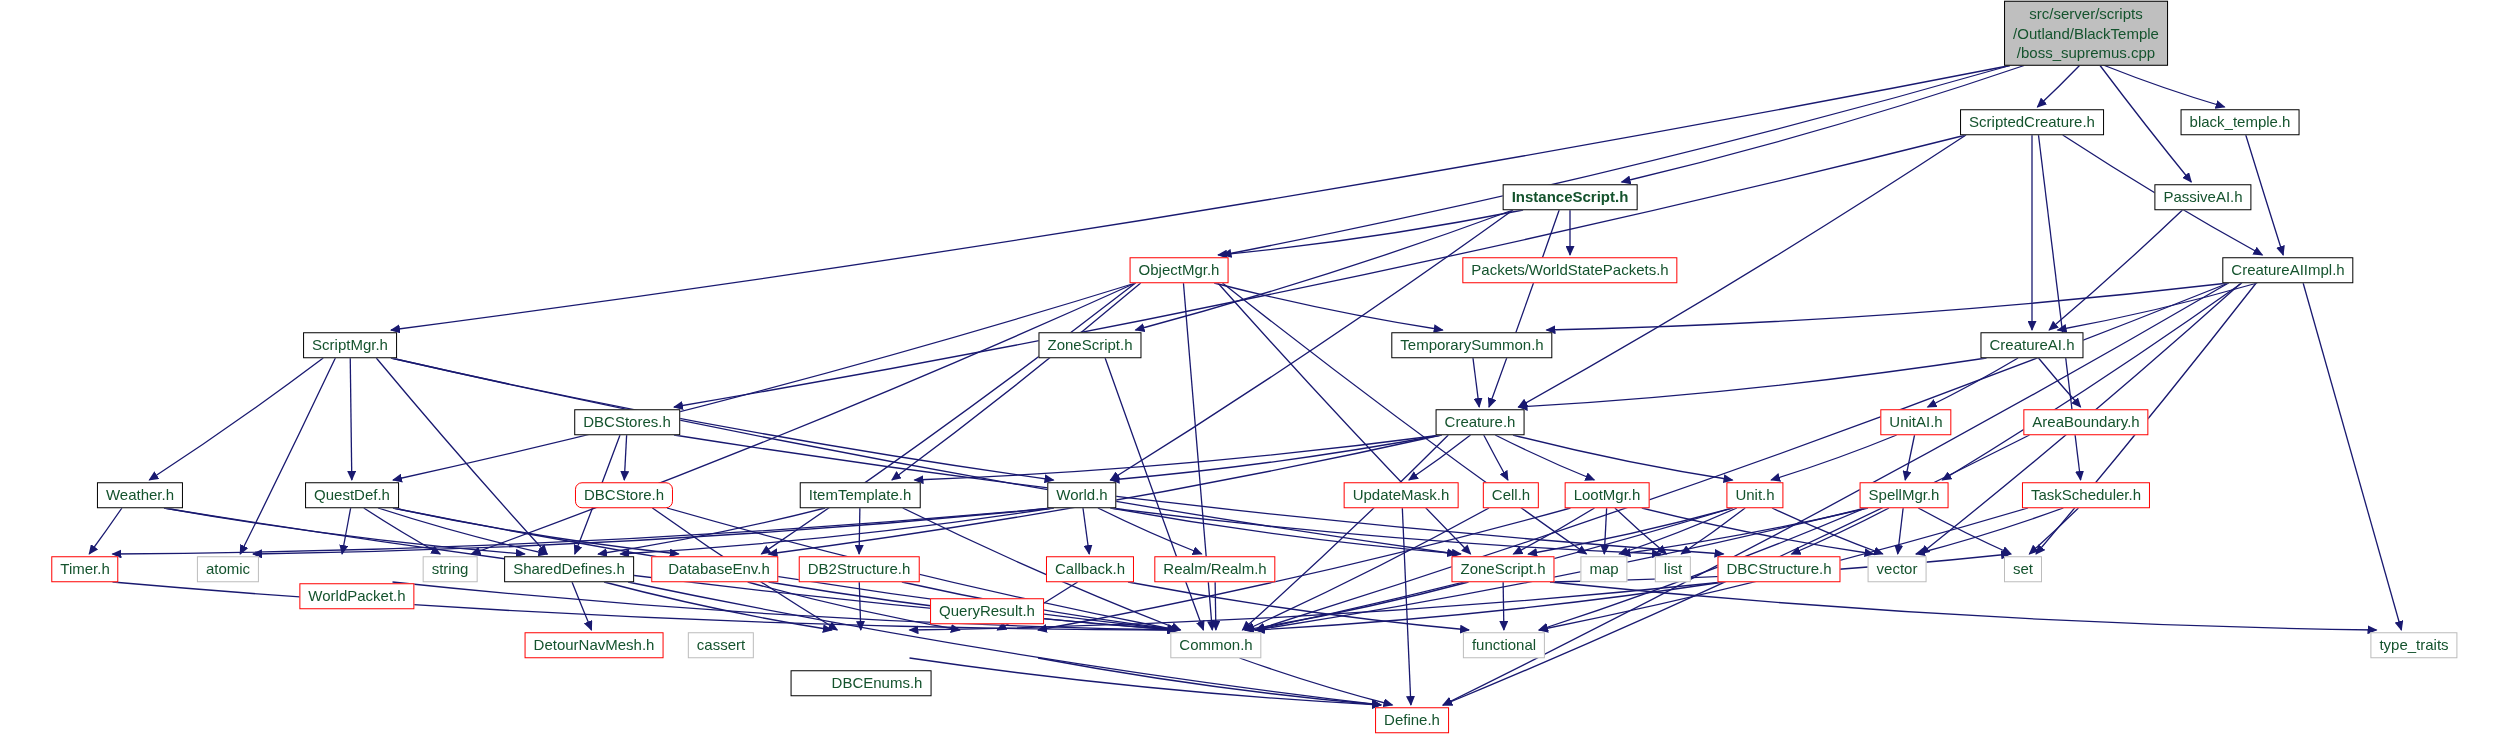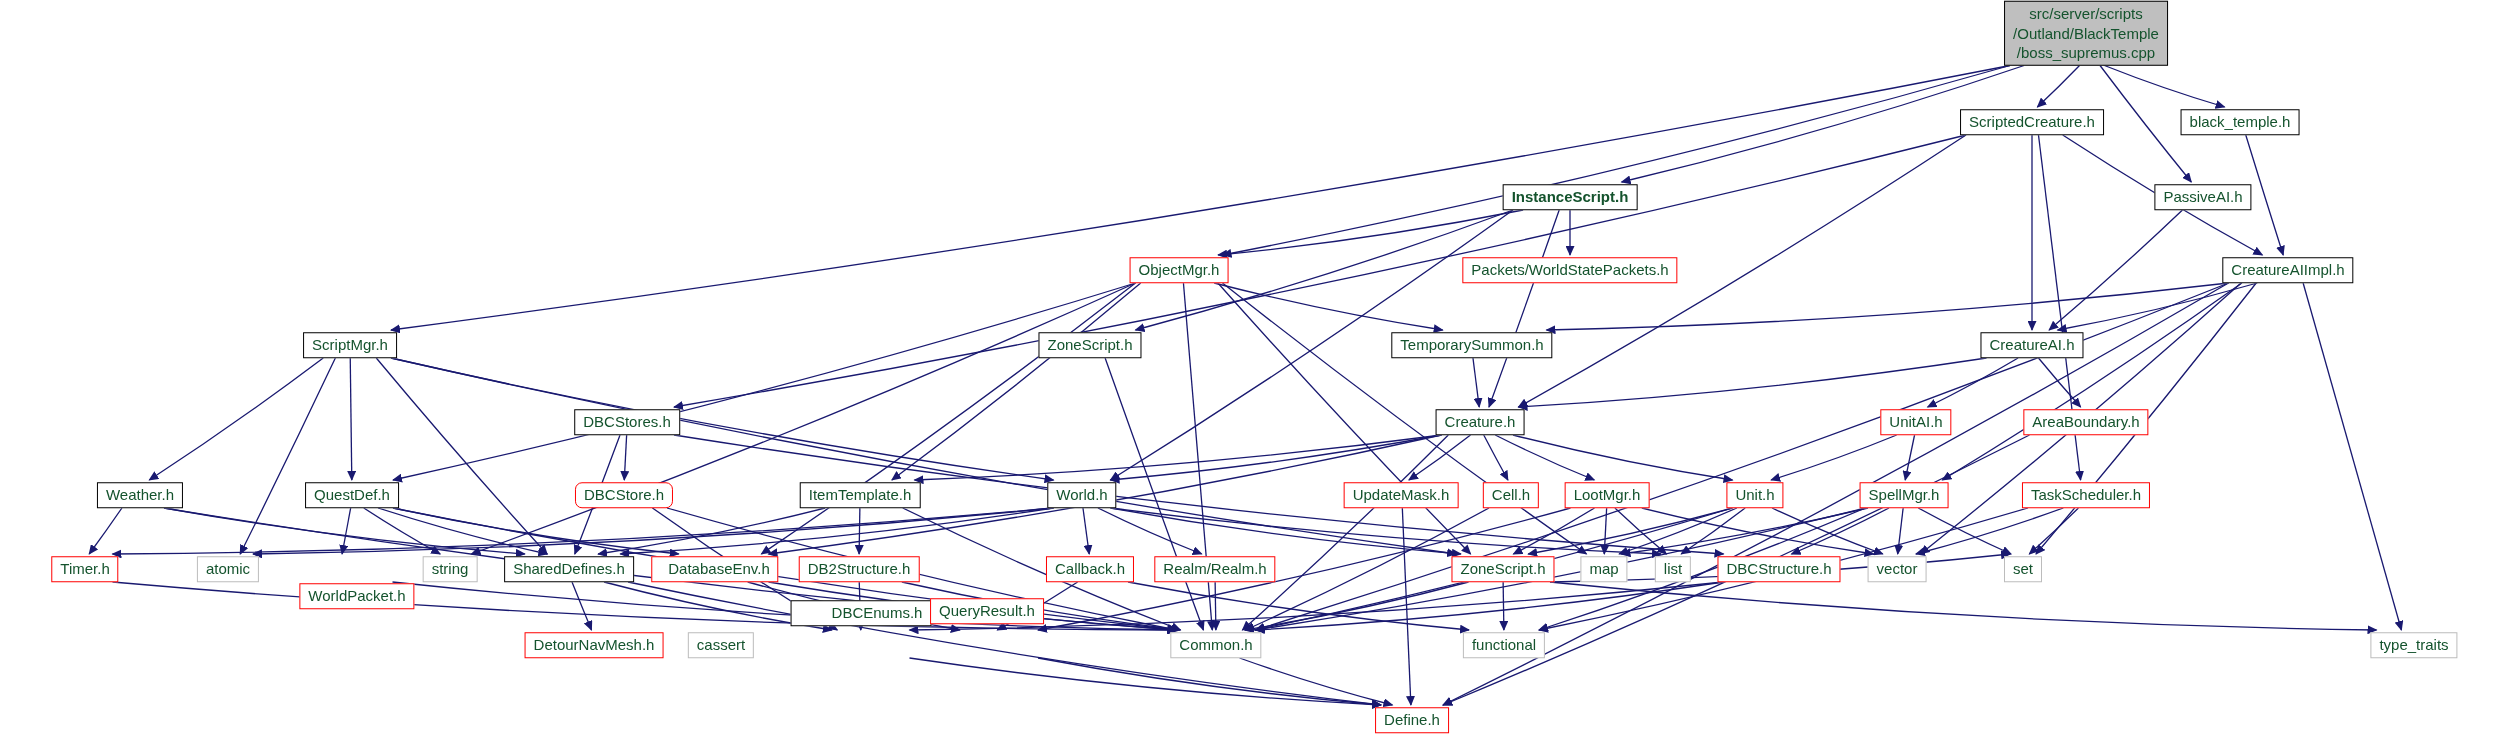--- a/index.html
+++ b/index.html
@@ -207,20 +207,20 @@
       <div class="node red" style="left: 1090px; top: 569px;">Callback.h</div>
       <div class="node red" style="left: 1215px; top: 569px;">Realm/Realm.h</div>
       <div class="node red" style="left: 1503px; top: 569px;">ZoneScript.h</div>
       <div class="node gray" style="left: 1604px; top: 569px;">map</div>
       <div class="node gray" style="left: 1673px; top: 569px;">list</div>
       <div class="node red" style="left: 1779px; top: 569px;">DBCStructure.h</div>
       <div class="node gray" style="left: 1897px; top: 569px;">vector</div>
       <div class="node gray" style="left: 2023px; top: 569px;">set</div>
       <div class="node red" style="left: 594px; top: 645px;">DetourNavMesh.h</div>
       <div class="node gray" style="left: 721px; top: 645px;">cassert</div>
-      <div class="node " style="left: 861px; top: 613px; padding-left: 40px;">DBCEnums.h</div>
+      <div class="node " style="left: 861px; top: 683px; padding-left: 40px;">DBCEnums.h</div>
       <div class="node red" style="left: 987px; top: 611px;">QueryResult.h</div>
       <div class="node gray" style="left: 1216px; top: 645px;">Common.h</div>
       <div class="node gray" style="left: 1504px; top: 645px;">functional</div>
       <div class="node gray" style="left: 2414px; top: 645px;">type_traits</div>
       <div class="node red" style="left: 1412px; top: 720px;">Define.h</div>
     </div>
 </div>
 
 </body></html>

